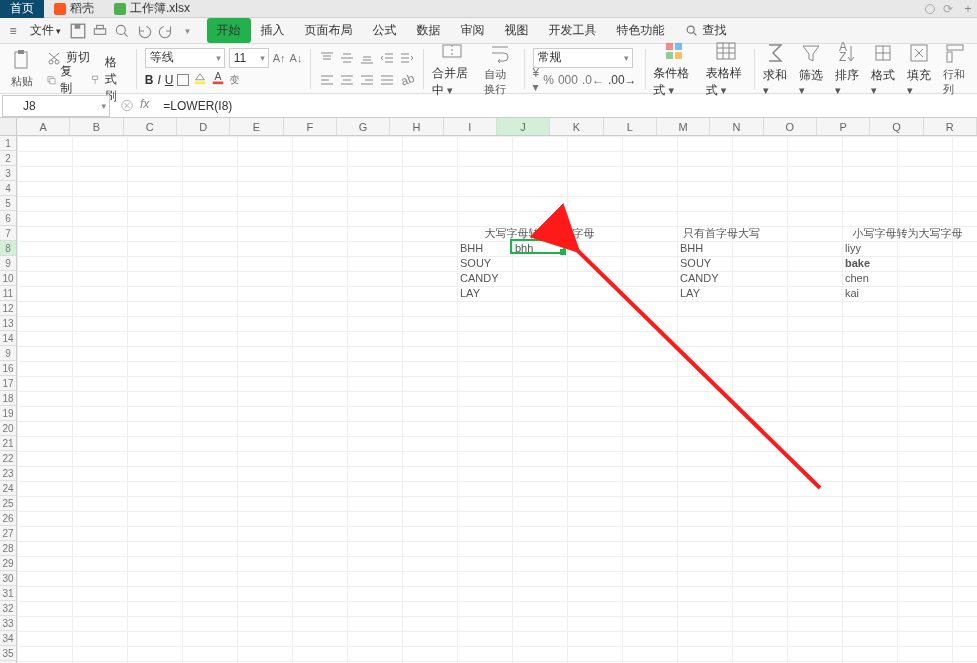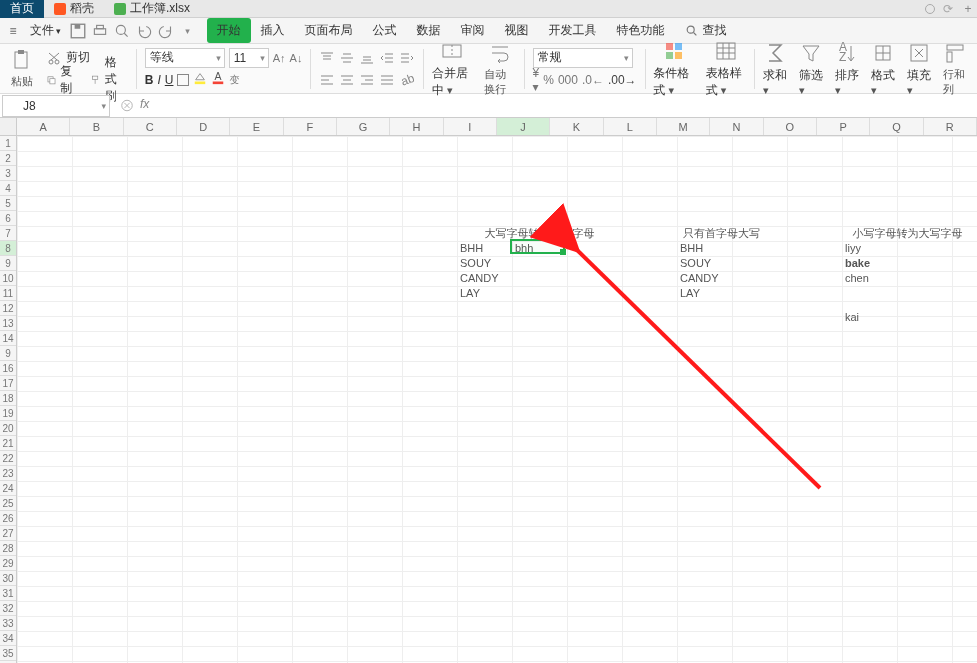--- a/index.html
+++ b/index.html
@@ -360,20 +360,23 @@
       <span>J8</span>
     </div>
   <div class="fx-btns">
     <span><svg width="14" height="14" viewBox="0 0 16 16">
           <circle cx="8" cy="8" r="6" fill="none" stroke="#aaa"></circle>
           <line x1="5" y1="5" x2="11" y2="11" stroke="#aaa"></line>
           <line x1="11" y1="5" x2="5" y2="11" stroke="#aaa"></line>
         </svg></span>
     <span style="font-style:italic;color:#888;">fx</span>
   </div>
+  <div class="formula-input">
+      <span>=LOWER(I8)</span>
+    </div>
 </div>
 
 <div class="grid">
   <div class="corner"></div>
   <div class="col-headers" id="colhdrs">
       <div class="ch">A</div>
       <div class="ch">B</div>
       <div class="ch">C</div>
       <div class="ch">D</div>
       <div class="ch">E</div>
@@ -443,21 +446,21 @@
     <div class="cell" style="left:495px;top:105px;width:55px;">bhh</div>
 
     <div class="cell" style="left:660px;top:105px;width:55px;">BHH</div>
     <div class="cell" style="left:660px;top:120px;width:55px;">SOUY</div>
     <div class="cell" style="left:660px;top:135px;width:55px;">CANDY</div>
     <div class="cell" style="left:660px;top:150px;width:55px;">LAY</div>
 
     <div class="cell" style="left:825px;top:105px;width:55px;">liyy</div>
     <div class="cell" style="left:825px;top:120px;width:55px;font-weight:bold;">bake</div>
     <div class="cell" style="left:825px;top:135px;width:55px;">chen</div>
-    <div class="cell" style="left:825px;top:150px;width:55px;margin-top:24px;">kai</div>
+    <div class="cell" style="left:825px;top:150px;width:55px;">kai</div>
 
     <div class="selcell" style="left:493px;top:103px;width:55px;height:15px;">
       <div class="fillhandle"></div>
     </div>
   </div>
 
   <svg class="arrow-note" style="left:0;top:0;width:100%;height:100%;position:absolute;">
     <defs>
         <marker id="ah" markerWidth="12" markerHeight="12" refX="2" refY="6" orient="auto">
           <path d="M12 0 L0 6 L12 12 Z" fill="#ff1a1a"></path>

